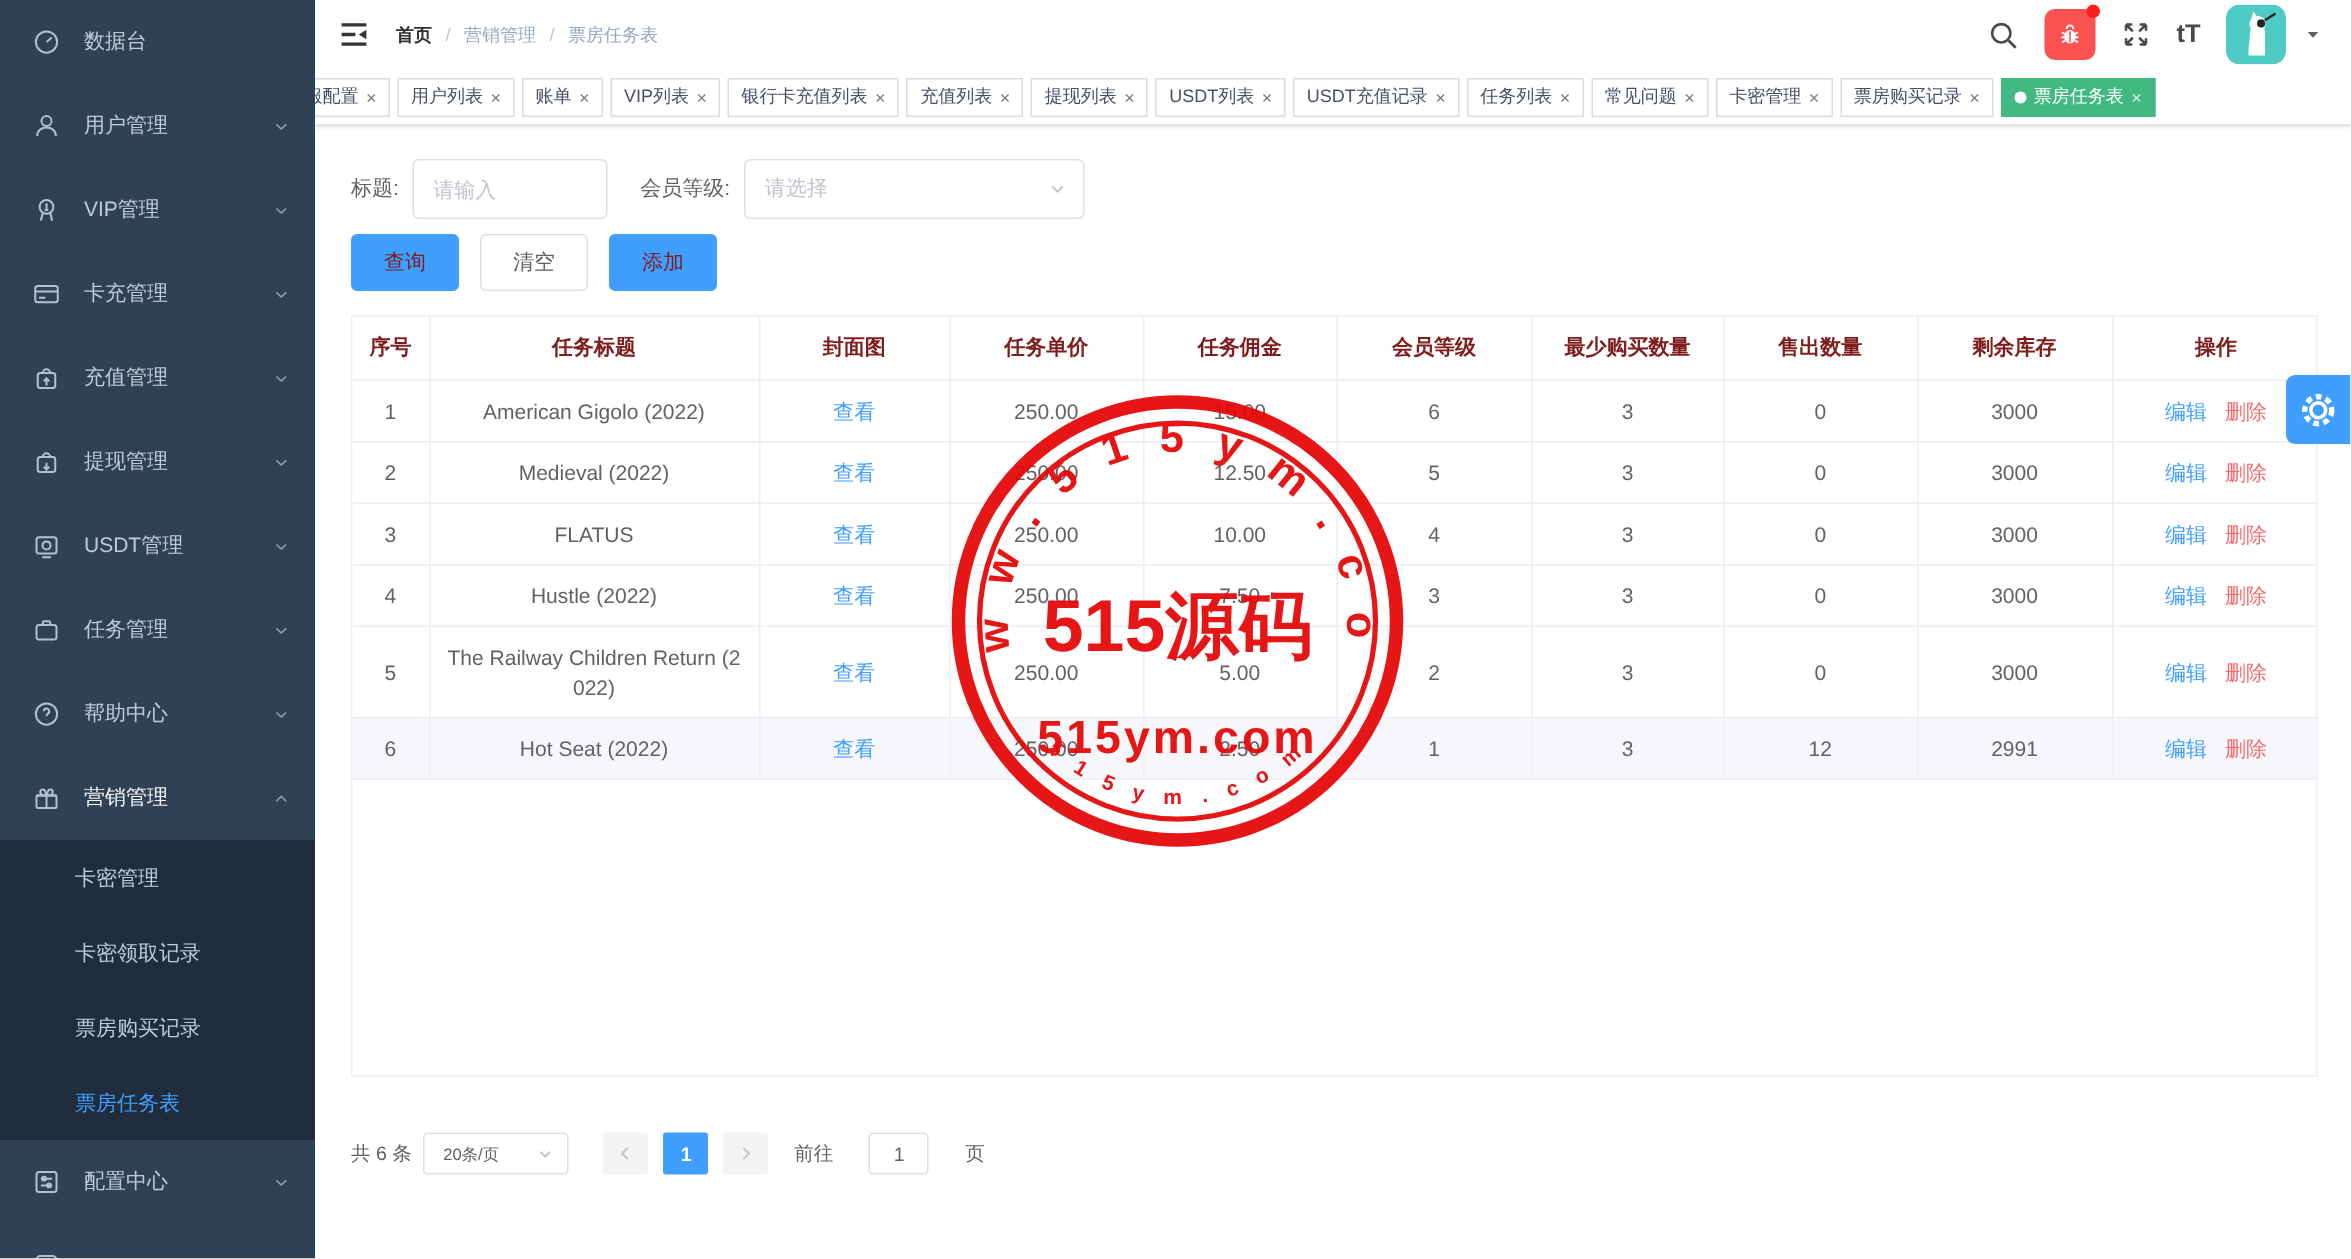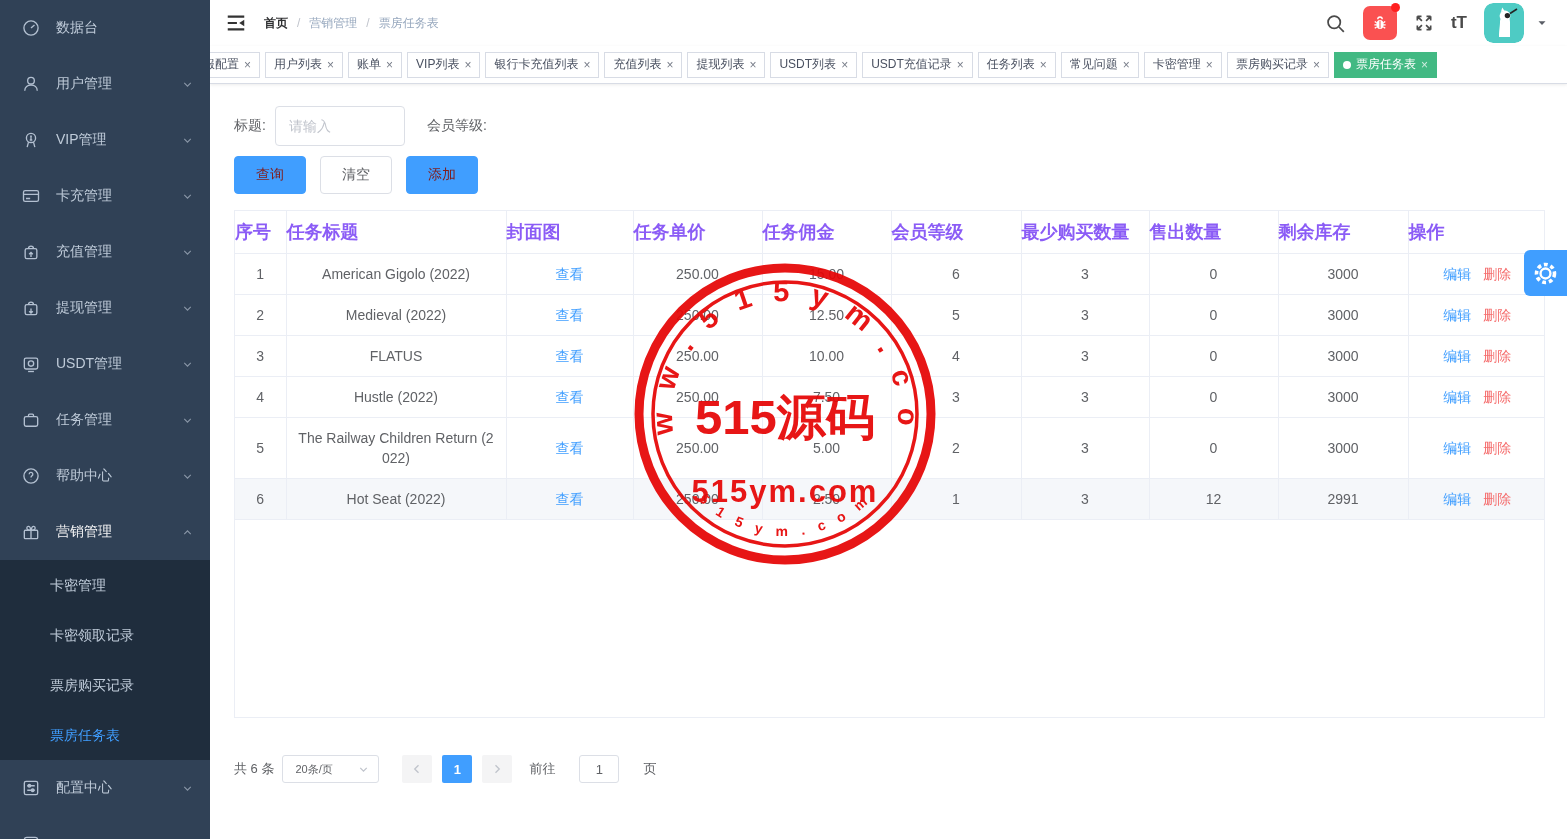--- a/index.html
+++ b/index.html
@@ -50,21 +50,21 @@
   .inp{width:130px;height:40px;border:1px solid #dcdfe6;border-radius:4px;padding:0 13px;font-size:14px;color:#606266;outline:none}
   .inp::placeholder{color:#c0c4cc}
   .f-label2{margin-left:22px;margin-right:9px}
   .sel{width:227px;height:40px;border:1px solid #dcdfe6;border-radius:4px;padding:0 10px 0 13px;display:flex;align-items:center;justify-content:space-between;color:#c0c4cc;font-size:14px;cursor:pointer;background:#fff}
   .btn-row{display:flex;gap:14px;margin:10px 0 0}
   .btn{height:38px;padding:0 21px;border-radius:4px;font-size:14px;border:1px solid #dcdfe6;background:#fff;color:#606266;cursor:pointer;font-family:inherit}
   .btn.primary{background:#409eff;border-color:#409eff;color:#7f1d1d}
 
   .table-wrap{border:1px solid #ebeef5;height:508px;margin-top:16px;width:1311px;overflow:hidden;background:#fff}
   table{width:100%;border-collapse:collapse;font-size:14px;color:#606266;table-layout:fixed}
-  th{height:42px;font-weight:700;color:#8b5cf6;background:#fff;border-right:1px solid #ebeef5;border-bottom:1px solid #ebeef5;text-align:left;font-size:18px}
+  th{height:42px;font-weight:700;color:#7f1d1d;background:#fff;border-right:1px solid #ebeef5;border-bottom:1px solid #ebeef5;text-align:center;font-size:14px}
   td{text-align:center;border-right:1px solid #ebeef5;border-bottom:1px solid #ebeef5;padding:10px 8px;line-height:20px;background:#fff}
   th:last-child,td:last-child{border-right:none}
   tr.hl td{background:#f5f7fa}
   .title-cell{word-break:break-all}
   .link{color:#409eff;cursor:pointer}
   .link.del{color:#f56c6c;margin-left:12px}
 
   .pager{display:flex;align-items:center;margin-top:37px;font-size:13px;color:#606266}
   .pg-total{margin-right:8px}
   .pg-size{width:97px;height:28px;border:1px solid #dcdfe6;border-radius:3px;display:flex;align-items:center;justify-content:space-between;padding:0 8px 0 12px;color:#606266;font-size:11px;cursor:pointer;margin-right:18px}
@@ -376,20 +376,26 @@
         <span class="tab-label">票房任务表</span>
         <span class="tab-close">×</span>
       </span>
     </div>
 
   <div class="content">
     <div class="filter-row">
       <span class="f-label">标题:</span>
       <input class="inp" placeholder="请输入" style="">
       <span class="f-label2">会员等级:</span>
+      <span class="sel">
+        <span>请选择</span>
+        <svg width="14" height="14" viewBox="0 0 16 16">
+            <path d="M4 6 l4 4 4-4" fill="none" stroke="#c0c4cc" stroke-width="1.6"></path>
+          </svg>
+      </span>
     </div>
 
     <div class="btn-row">
       <button class="btn primary">查询</button>
       <button class="btn">清空</button>
       <button class="btn primary">添加</button>
     </div>
 
     <div class="table-wrap">
       <table>

